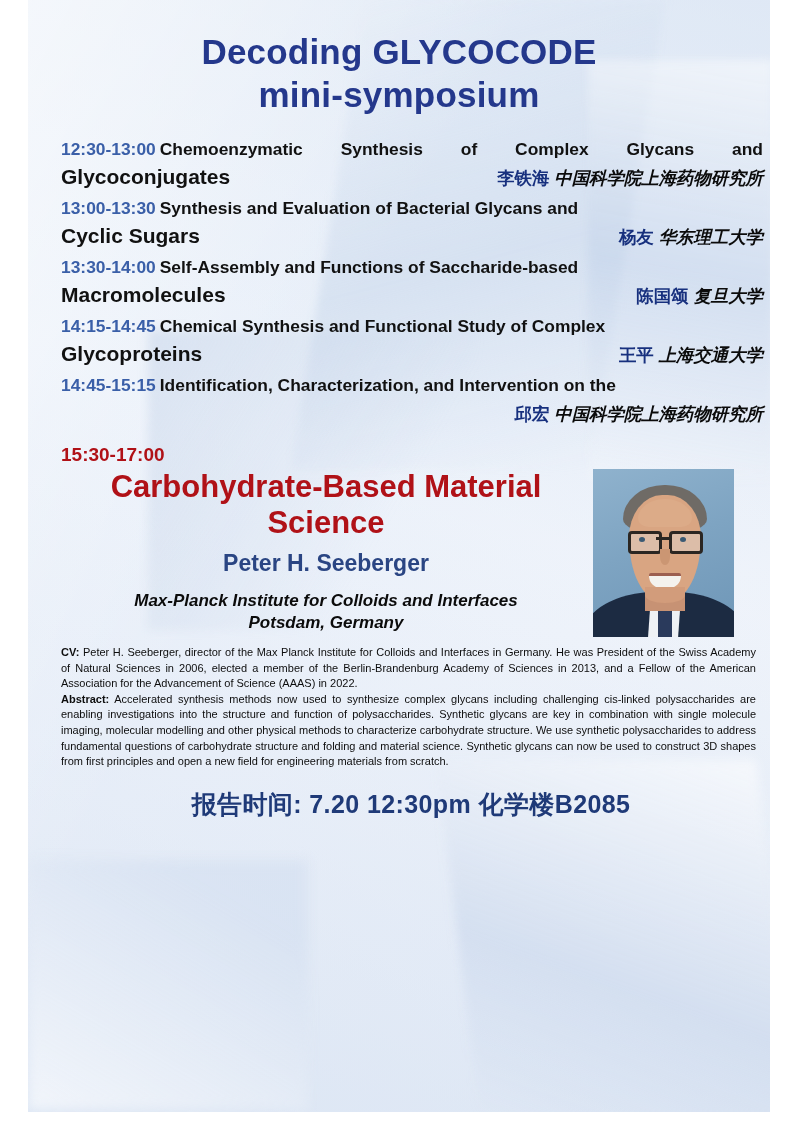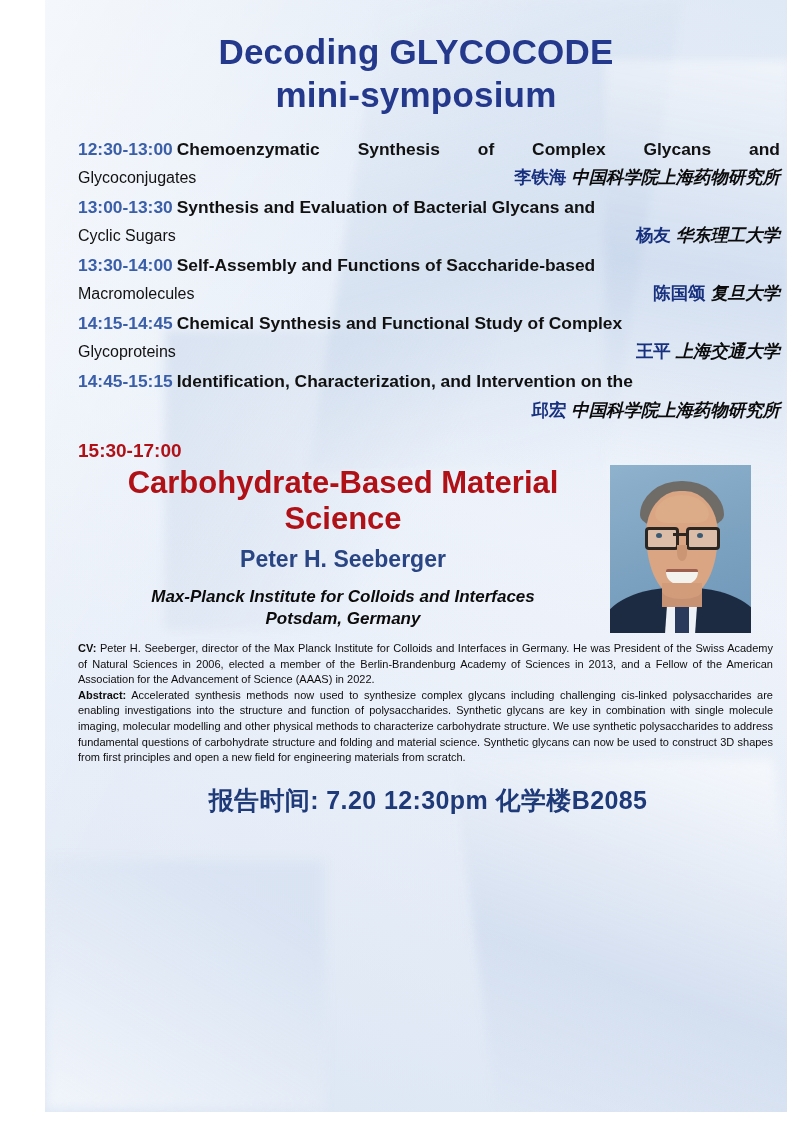--- a/index.html
+++ b/index.html
@@ -9,21 +9,21 @@
   }
   body {
     width: 799px;
     height: 1131px;
     font-family: "Liberation Sans", sans-serif;
     overflow: hidden;
   }
 
   #poster {
     position: absolute;
-    left: 45px;
+    left: 28px;
     top: 0;
     width: 742px;
     height: 1112px;
     background:
       linear-gradient(118deg, rgba(255,255,255,0.55) 0%, rgba(255,255,255,0) 38%),
       linear-gradient(200deg, rgba(214,226,242,0.55) 0%, rgba(255,255,255,0.1) 45%, rgba(208,221,240,0.5) 100%),
       linear-gradient(160deg, #eef3fa 0%, #e8eff9 30%, #edf2fa 60%, #e6edf7 100%);
     overflow: hidden;
   }
 
@@ -114,22 +114,22 @@
     font-size: 17.4px;
     line-height: 1.72;
   }
   .title-attrib-wrap {
     display: flex;
     justify-content: space-between;
     align-items: baseline;
     gap: 12px;
   }
   .title-attrib-wrap .left-part {
-    font-size: 16px;
-    font-weight: normal;
+    font-size: 21px;
+    font-weight: bold;
     color: #111111;
     white-space: nowrap;
   }
   .title-attrib-wrap .right-part {
     font-size: 17.4px;
     white-space: nowrap;
   }
 
   
   #keynote {

